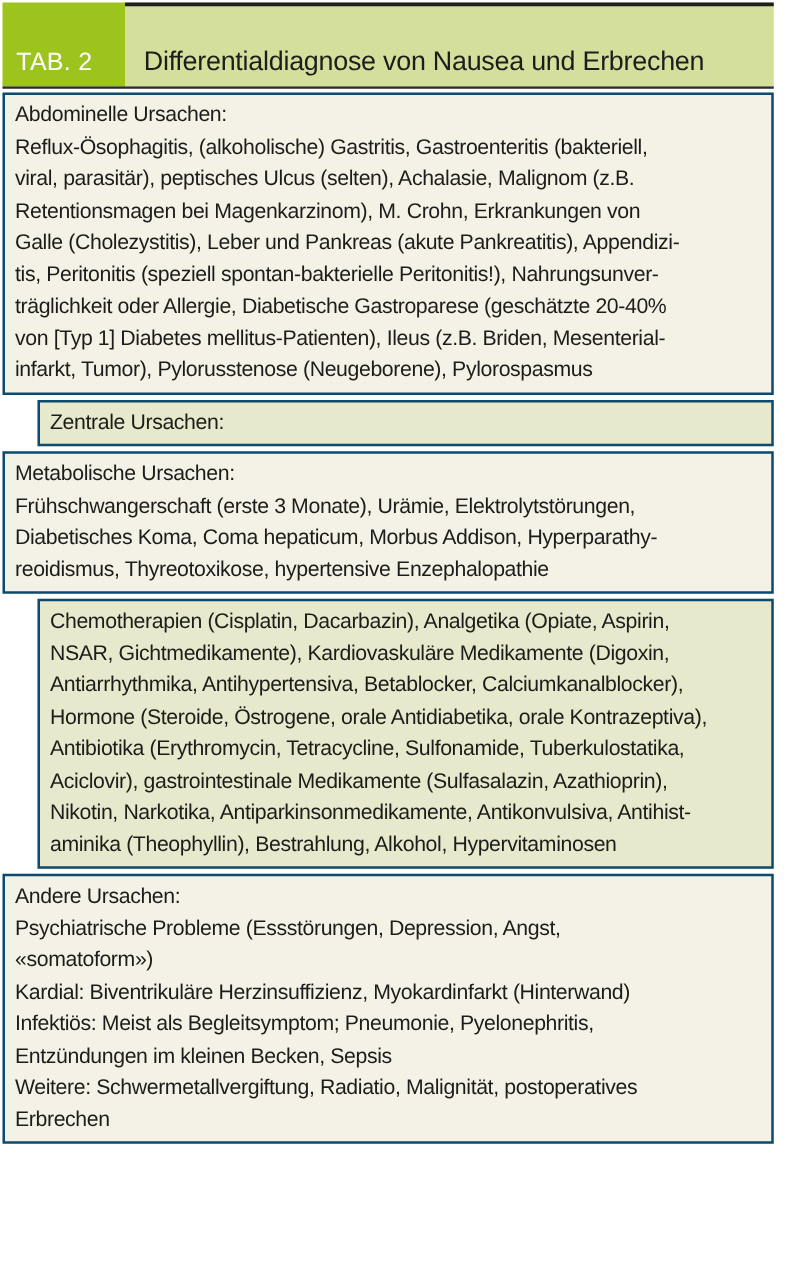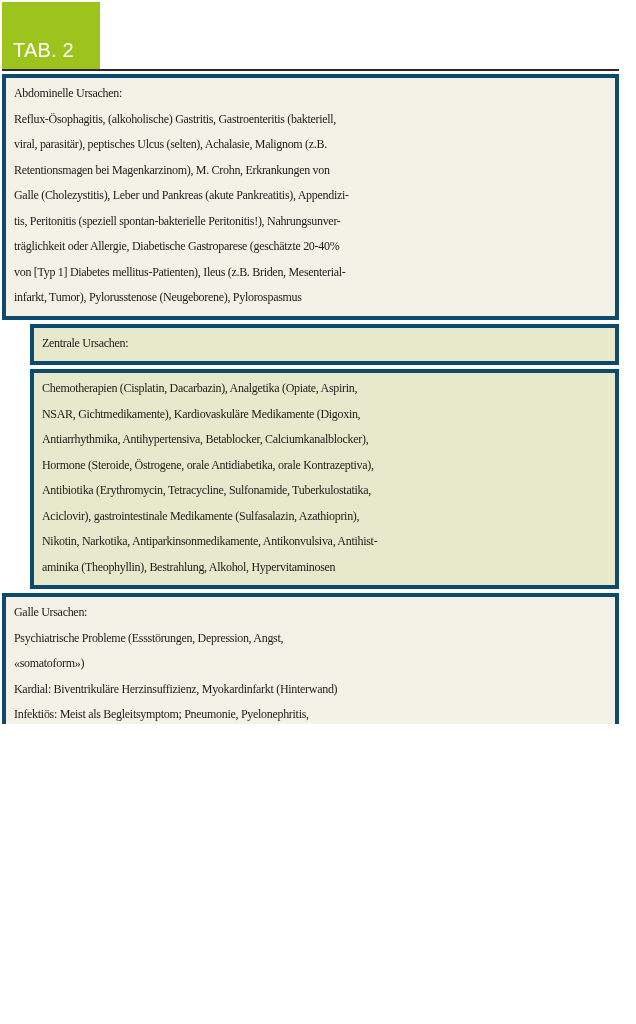--- a/index.html
+++ b/index.html
@@ -3,21 +3,21 @@
 <meta charset="utf-8">
 <style>
   html, body {
     margin: 0;
     padding: 0;
     background: #ffffff;
   }
   .page {
     position: relative;
     width: 636px;
-    height: 724px;
+    height: 1024px;
     background: #ffffff;
     overflow: hidden;
     font-family: "Liberation Sans", sans-serif;
     color: #1c1c1a;
     box-sizing: border-box;
     padding: 2px 17px 0 2px;
   }
   
   .table-header {
     display: flex;
@@ -49,79 +49,87 @@
   .title-bar .title-text {
     font-size: 21.5px;
     letter-spacing: -0.2px;
     color: #1d1d1b;
   }
   
   .table-body {
     margin-top: 3px;
   }
   .sec {
-    border: 4px solid #0c4a6e;
+    border: 2px solid #0c4a6e;
     box-sizing: border-box;
     padding: 3px 8px 5px 8px;
     margin-bottom: 4px;
-    font-size: 12px;
+    font-size: 17px;
     line-height: 25.5px;
     letter-spacing: -0.3px;
-    font-family: Liberation Serif, serif;
   }
   .sec.cream { background: #f4f2e6; }
   .sec.green { background: #e6e9cb; margin-left: 28px; }
   .sec-heading {
     white-space: pre-line;
   }
   .sec-body {
     white-space: pre-line;
   }
 </style>
 </head>
 <body>
 
 <div class="page">
 
   <header class="table-header">
     <div class="tab-box">TAB. 2</div>
+    <div class="title-bar">
+      <span class="title-text">Differentialdiagnose von Nausea und Erbrechen</span>
+    </div>
   </header>
 
   <main class="table-body">
 
     <section class="sec cream">
       <div class="sec-heading">Abdominelle Ursachen:</div>
       <div class="sec-body">Reflux-Ösophagitis, (alkoholische) Gastritis, Gastroenteritis (bakteriell,
 viral, parasitär), peptisches Ulcus (selten), Achalasie, Malignom (z.B.
 Retentionsmagen bei Magenkarzinom), M. Crohn, Erkrankungen von
 Galle (Cholezystitis), Leber und Pankreas (akute Pankreatitis), Appendizi-
 tis, Peritonitis (speziell spontan-bakterielle Peritonitis!), Nahrungsunver-
 träglichkeit oder Allergie, Diabetische Gastroparese (geschätzte 20-40%
 von [Typ 1] Diabetes mellitus-Patienten), Ileus (z.B. Briden, Mesenterial-
 infarkt, Tumor), Pylorusstenose (Neugeborene), Pylorospasmus</div>
     </section>
 
     <section class="sec green">
       <div class="sec-heading">Zentrale Ursachen:</div>
     </section>
 
+    <section class="sec cream">
+      <div class="sec-heading">Metabolische Ursachen:</div>
+      <div class="sec-body">Frühschwangerschaft (erste 3 Monate), Urämie, Elektrolytstörungen,
+Diabetisches Koma, Coma hepaticum, Morbus Addison, Hyperparathy-
+reoidismus, Thyreotoxikose, hypertensive Enzephalopathie</div>
+    </section>
 
     <section class="sec green">
       <div class="sec-body">Chemotherapien (Cisplatin, Dacarbazin), Analgetika (Opiate, Aspirin,
 NSAR, Gichtmedikamente), Kardiovaskuläre Medikamente (Digoxin,
 Antiarrhythmika, Antihypertensiva, Betablocker, Calciumkanalblocker),
 Hormone (Steroide, Östrogene, orale Antidiabetika, orale Kontrazeptiva),
 Antibiotika (Erythromycin, Tetracycline, Sulfonamide, Tuberkulostatika,
 Aciclovir), gastrointestinale Medikamente (Sulfasalazin, Azathioprin),
 Nikotin, Narkotika, Antiparkinsonmedikamente, Antikonvulsiva, Antihist-
 aminika (Theophyllin), Bestrahlung, Alkohol, Hypervitaminosen</div>
     </section>
 
     <section class="sec cream">
-      <div class="sec-heading">Galle Ursachen:</div>
+      <div class="sec-heading">Andere Ursachen:</div>
       <div class="sec-body">Psychiatrische Probleme (Essstörungen, Depression, Angst,
 «somatoform»)
 Kardial: Biventrikuläre Herzinsuffizienz, Myokardinfarkt (Hinterwand)
 Infektiös: Meist als Begleitsymptom; Pneumonie, Pyelonephritis,
 Entzündungen im kleinen Becken, Sepsis
 Weitere: Schwermetallvergiftung, Radiatio, Malignität, postoperatives
 Erbrechen</div>
     </section>
 
   </main>

